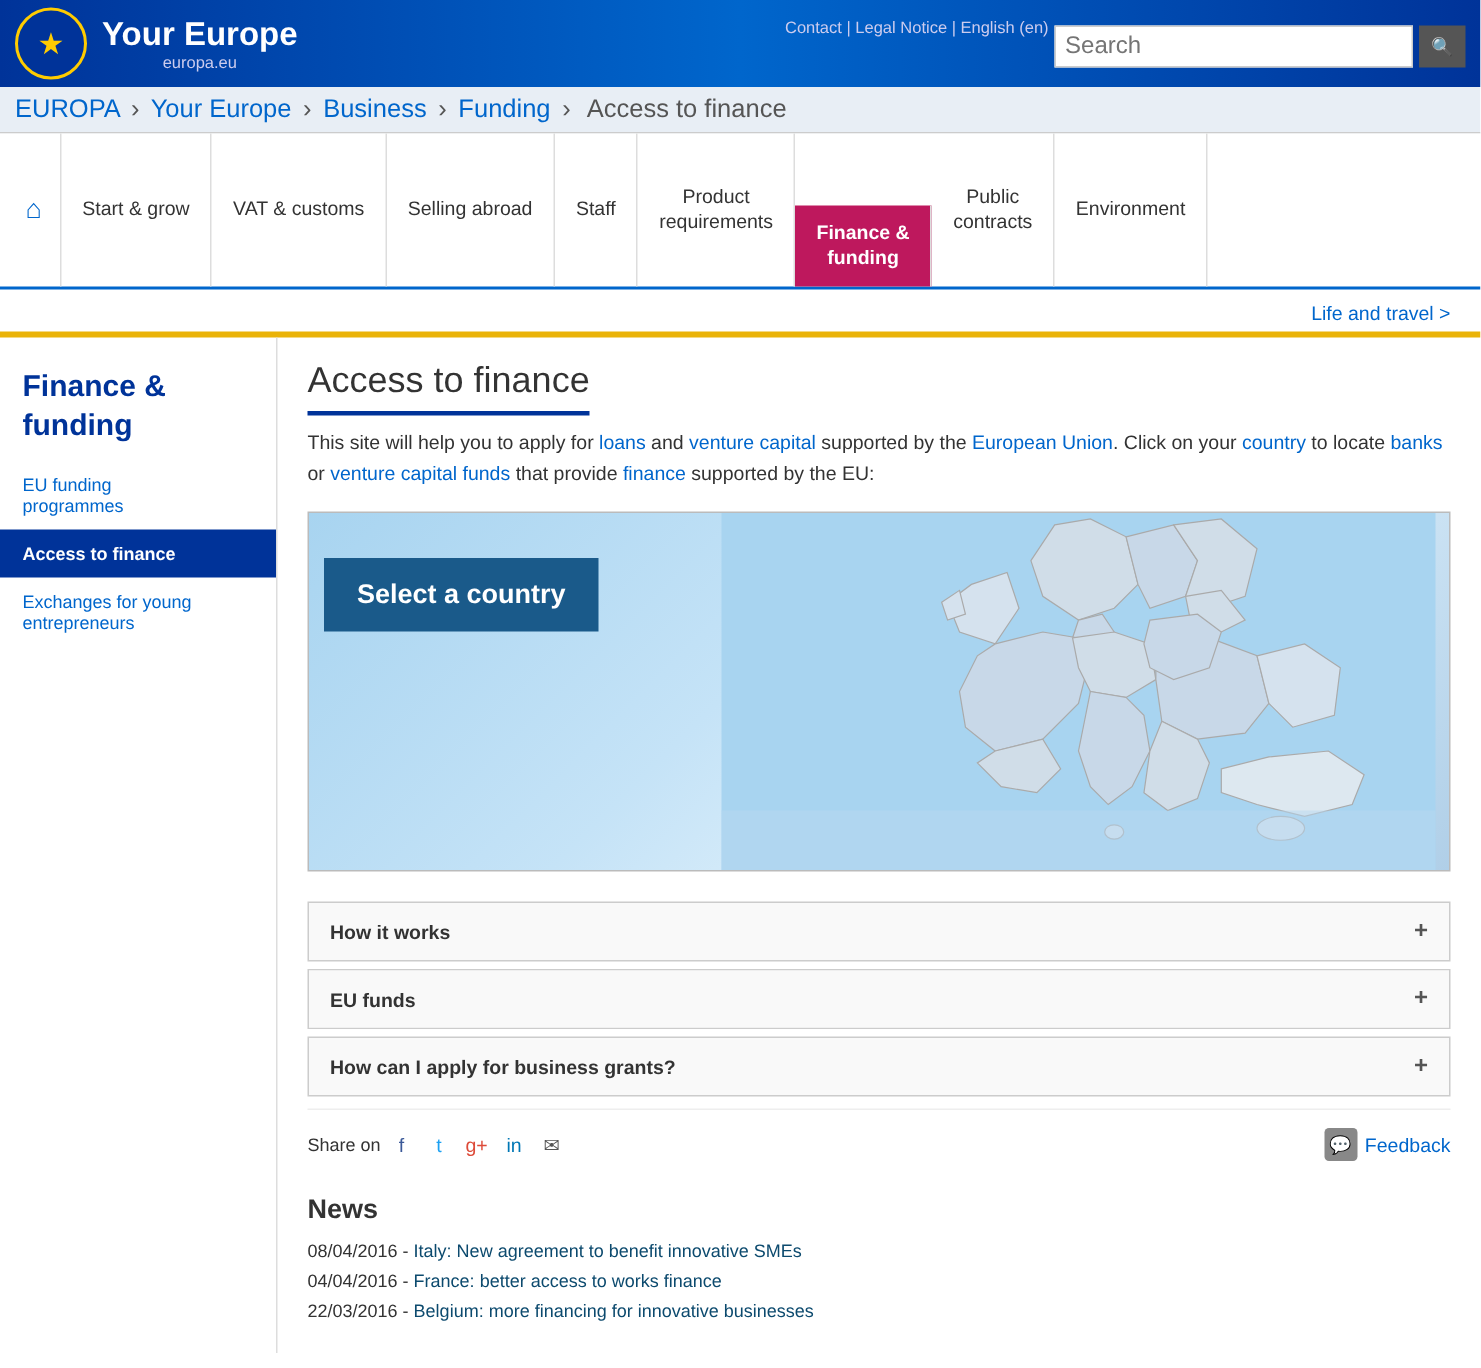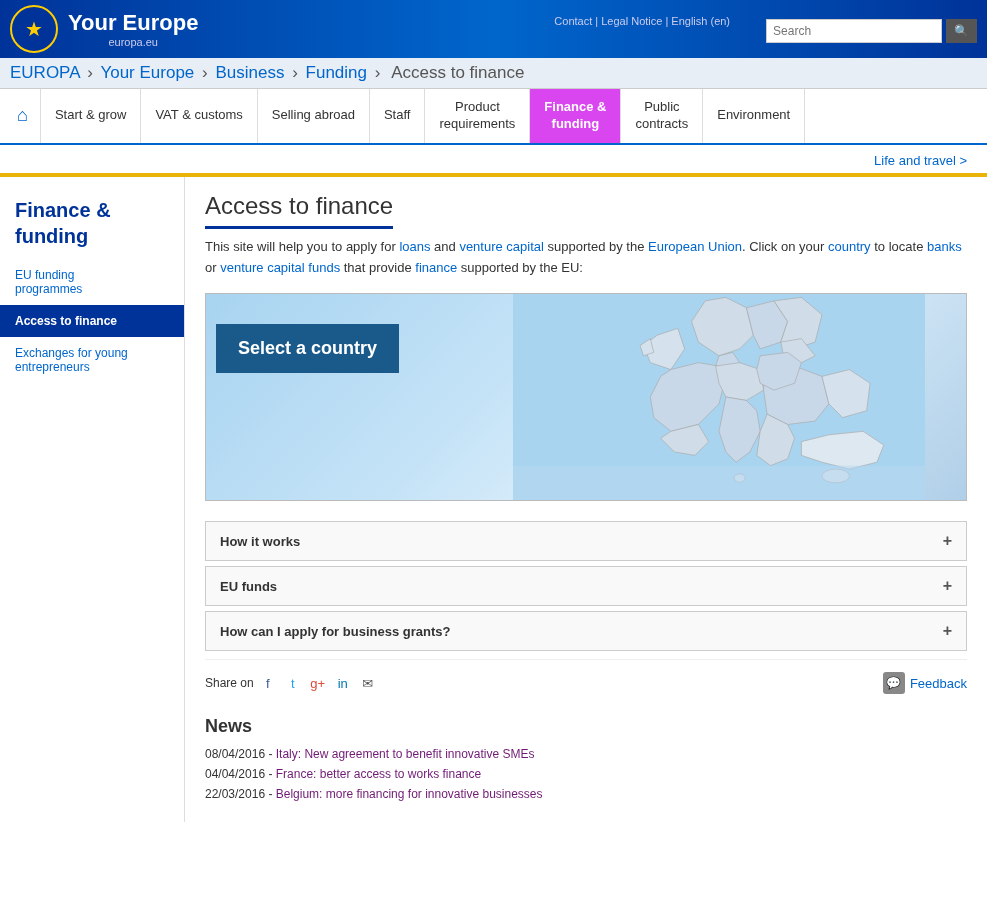--- a/index.html
+++ b/index.html
@@ -21,23 +21,22 @@
       border-radius: 50%;
       display: flex; align-items: center; justify-content: center;
       color: #ffcc00; font-size: 20px;
     }
     .site-title { color: #fff; font-size: 22px; font-weight: bold; }
     .europa-label { color: #cce; font-size: 11px; display: block; text-align: center; }
     .top-bar-right { display: flex; gap: 4px; }
     .search-box {
       border: 1px solid #ccc;
       padding: 4px 6px;
-      width: 176px;
-      font-size: 12px;
-      margin-left: 32px;
+      width: 239px;
+      font-size: 16px;
     }
     .search-btn {
       background: #555;
       color: #fff;
       border: none;
       padding: 5px 8px;
       cursor: pointer;
       font-size: 12px;
     }
     .top-links { color: #cce; font-size: 11px; text-align: right; margin-bottom: 4px; }
@@ -72,23 +71,24 @@
       padding: 10px 14px;
       font-size: 13px;
       color: #333;
       cursor: pointer;
       border-right: 1px solid #ddd;
       display: flex; align-items: center;
       text-align: center;
       line-height: 1.3;
     }
     .nav-item.active {
-      background: #d946ef;
+      background: #be185d;
       color: #fff;
       font-weight: bold;
+      margin-top: 48px;
     }
 
     
     .content-wrapper {
       display: flex;
       padding: 0;
     }
 
     
     .sidebar {
@@ -149,21 +149,21 @@
       font-size: 13px;
       color: #333;
       line-height: 1.6;
       margin-bottom: 15px;
     }
 
     
     .map-container {
       position: relative;
       width: 100%;
-      height: 208px;
+      height: 240px;
       background: linear-gradient(135deg, #a8d4f0 0%, #c5e3f7 40%, #dbeefa 60%, #b0cfe8 100%);
       border: 1px solid #bbb;
       margin-bottom: 20px;
       overflow: hidden;
     }
     .map-label {
       position: absolute;
       top: 30px;
       left: 10px;
       background: #1a5a8a;
@@ -231,21 +231,21 @@
       background: #888;
       border-radius: 3px;
       display: flex; align-items: center; justify-content: center;
       color: #fff; font-size: 12px;
     }
 
     
     .news-section { margin-top: 10px; }
     .news-title { font-size: 18px; font-weight: bold; margin-bottom: 10px; }
     .news-item { margin-bottom: 6px; font-size: 12px; color: #333; }
-    .news-item a { color: #701a75; text-decoration: none; }
+    .news-item a { color: #0c4a6e; text-decoration: none; }
   </style>
 </head>
 <body>
 
 <div class="top-bar">
   <div class="top-bar-left">
     <div class="eu-logo">★</div>
     <div>
       <div class="site-title">Your Europe</div>
       <span class="europa-label">europa.eu</span>

